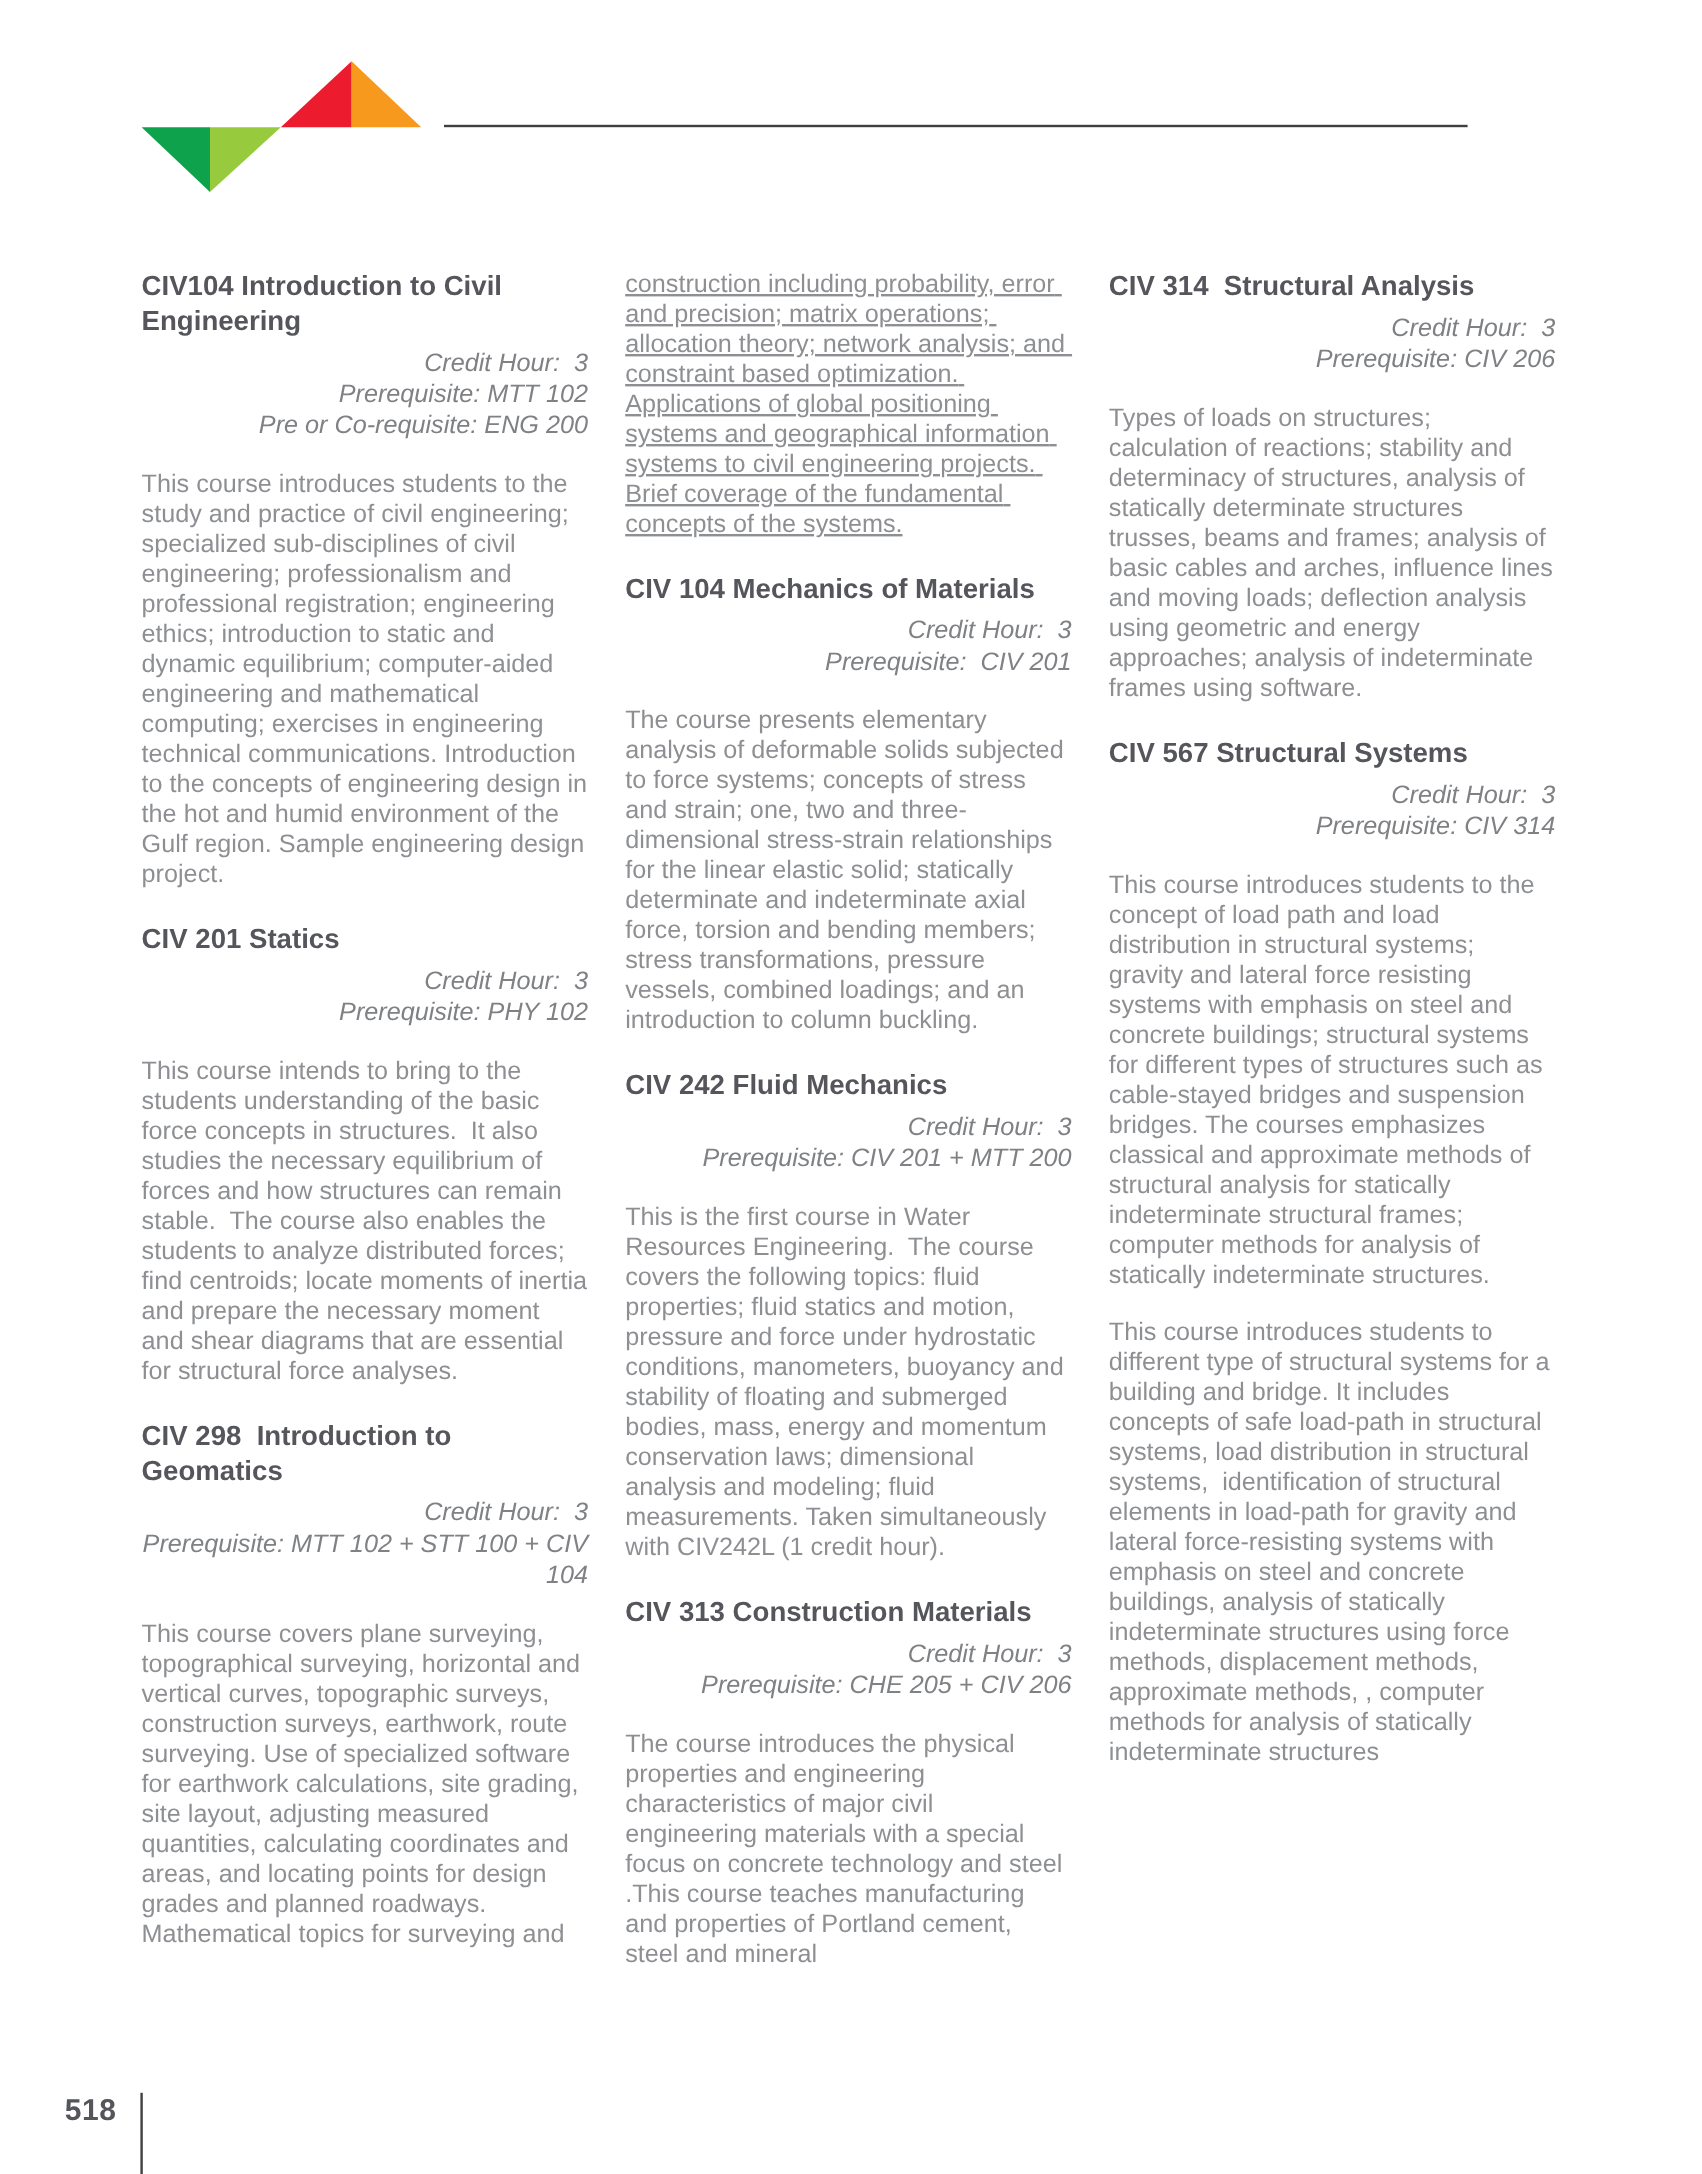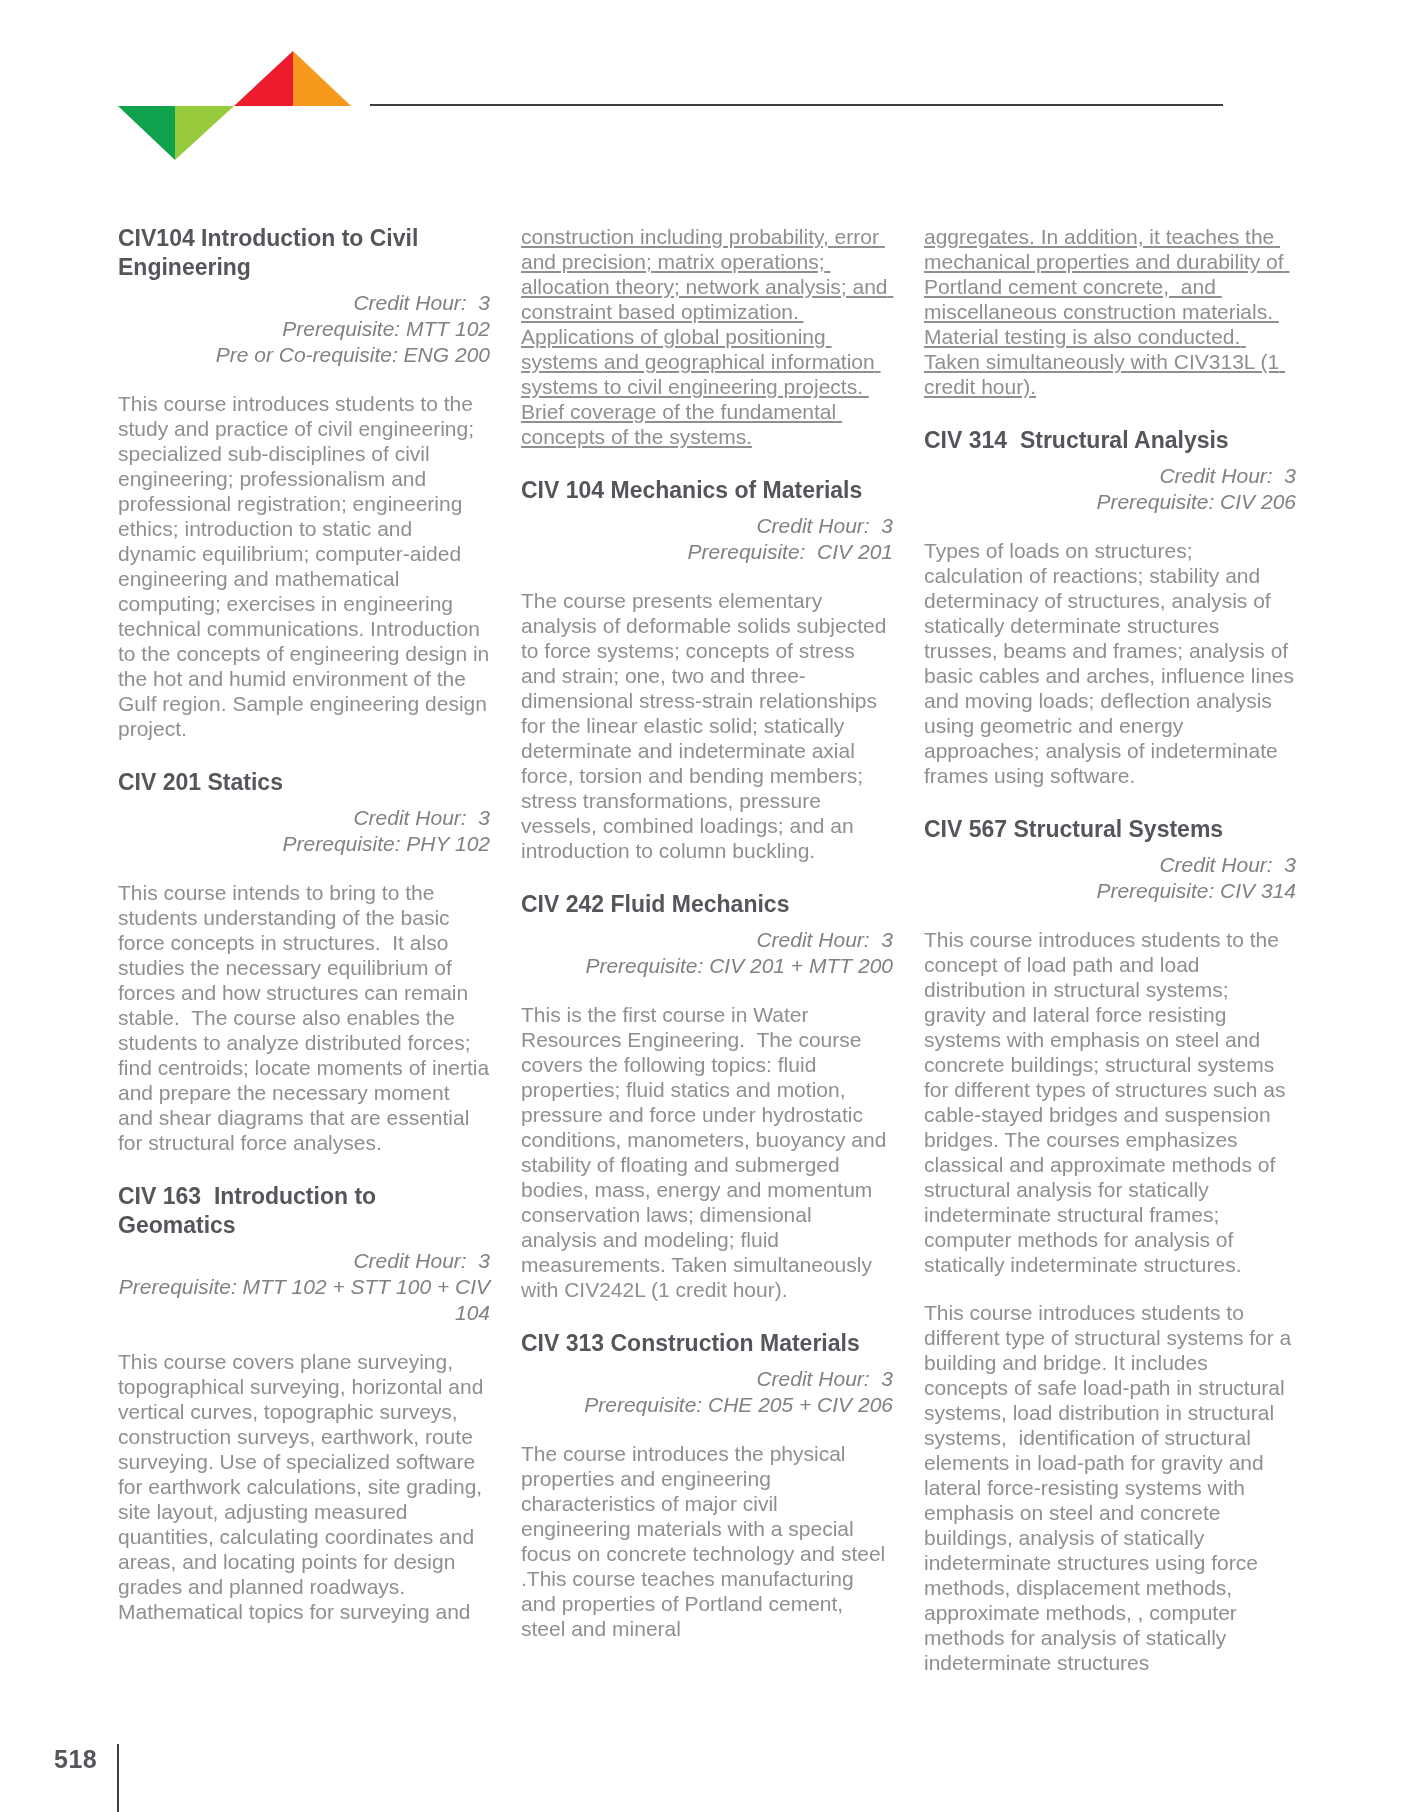--- a/index.html
+++ b/index.html
@@ -65,21 +65,21 @@
 Pre or Co-requisite: ENG 200</p>
         <p class="course-body">This course introduces students to the study and practice of civil engineering; specialized sub-disciplines of civil engineering; professionalism and professional registration; engineering ethics; introduction to static and dynamic equilibrium; computer-aided engineering and mathematical computing; exercises in engineering technical communications. Introduction to the concepts of engineering design in the hot and humid environment of the Gulf region. Sample engineering design project.</p>
       </article>
       <article class="course">
         <h3 class="course-title">CIV 201 Statics</h3>
         <p class="course-meta">Credit Hour:  3
 Prerequisite: PHY 102</p>
         <p class="course-body">This course intends to bring to the students understanding of the basic force concepts in structures.  It also studies the necessary equilibrium of forces and how structures can remain stable.  The course also enables the students to analyze distributed forces; find centroids; locate moments of inertia and prepare the necessary moment and shear diagrams that are essential for structural force analyses.</p>
       </article>
       <article class="course">
-        <h3 class="course-title">CIV 163  Introduction to Geomatics</h3>
+        <h3 class="course-title">CIV 298  Introduction to Geomatics</h3>
         <p class="course-meta">Credit Hour:  3
 Prerequisite: MTT 102 + STT 100 + CIV 104</p>
         <p class="course-body">This course covers plane surveying, topographical surveying, horizontal and vertical curves, topographic surveys, construction surveys, earthwork, route surveying. Use of specialized software for earthwork calculations, site grading, site layout, adjusting measured quantities, calculating coordinates and areas, and locating points for design grades and planned roadways. Mathematical topics for surveying and</p>
       </article>
     </section>
 
     <section class="col">
       <p class="course-body continuation">construction including probability, error and precision; matrix operations; allocation theory; network analysis; and constraint based optimization. Applications of global positioning systems and geographical information systems to civil engineering projects. Brief coverage of the fundamental concepts of the systems.</p>
       <article class="course">
         <h3 class="course-title">CIV 104 Mechanics of Materials</h3>
@@ -95,21 +95,20 @@
       </article>
       <article class="course">
         <h3 class="course-title">CIV 313 Construction Materials</h3>
         <p class="course-meta">Credit Hour:  3
 Prerequisite: CHE 205 + CIV 206</p>
         <p class="course-body">The course introduces the physical properties and engineering characteristics of major civil engineering materials with a special focus on concrete technology and steel .This course teaches manufacturing and properties of Portland cement, steel and mineral</p>
       </article>
     </section>
 
     <section class="col">
-      <p class="course-body continuation">aggregates. In addition, it teaches the mechanical properties and durability of Portland cement concrete,  and miscellaneous construction materials. Material testing is also conducted. Taken simultaneously with CIV313L (1 credit hour).</p>
       <article class="course">
         <h3 class="course-title">CIV 314  Structural Analysis</h3>
         <p class="course-meta">Credit Hour:  3
 Prerequisite: CIV 206</p>
         <p class="course-body">Types of loads on structures; calculation of reactions; stability and determinacy of structures, analysis of statically determinate structures trusses, beams and frames; analysis of basic cables and arches, influence lines and moving loads; deflection analysis using geometric and energy approaches; analysis of indeterminate frames using software.</p>
       </article>
       <article class="course">
         <h3 class="course-title">CIV 567 Structural Systems</h3>
         <p class="course-meta">Credit Hour:  3
 Prerequisite: CIV 314</p>

